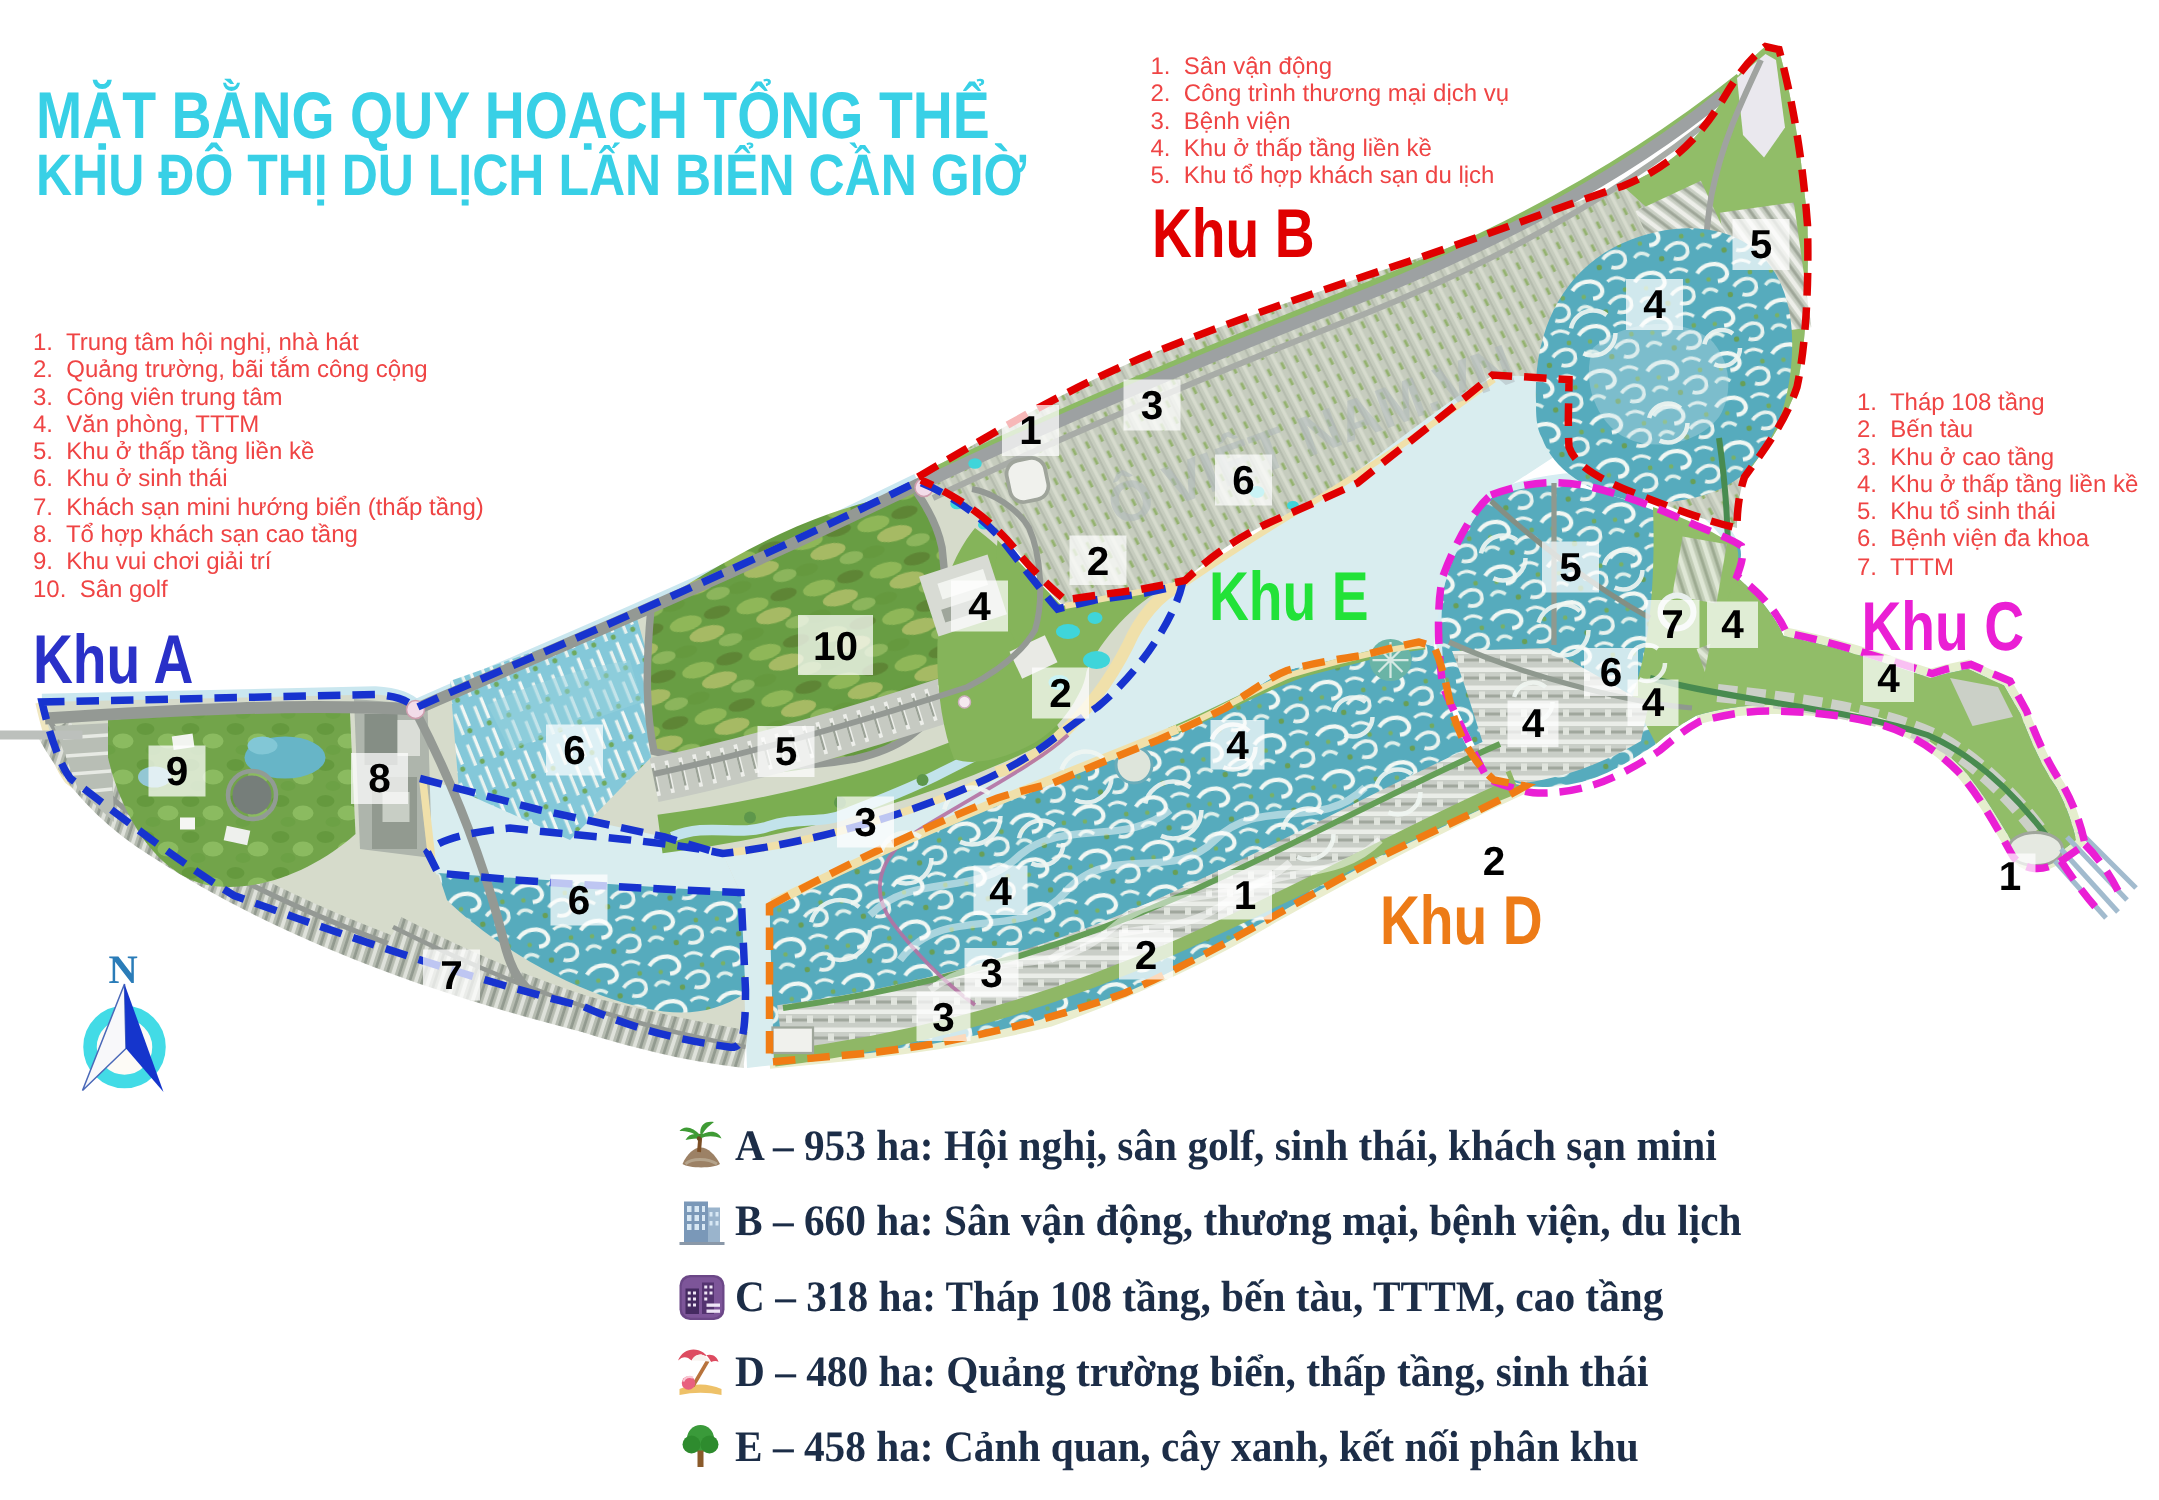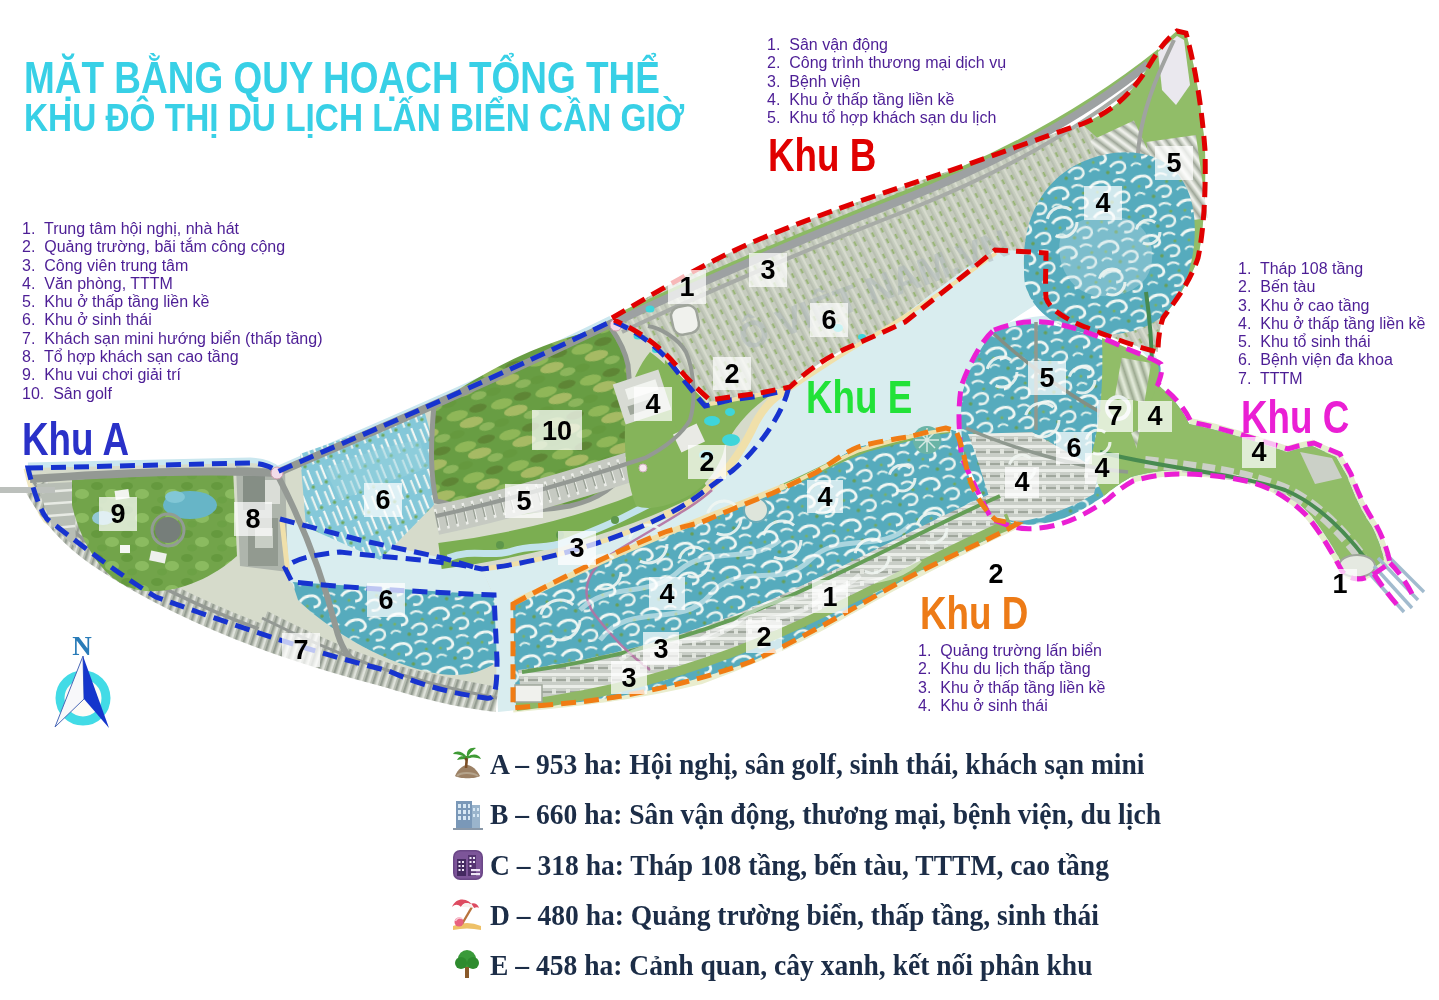--- a/index.html
+++ b/index.html
@@ -1,19 +1,19 @@
 <!DOCTYPE html>
 <html><head>
 <meta charset="utf-8">
 <style>
   html,body{margin:0;padding:0;background:#ffffff;}
   #page{position:relative;width:1439px;height:1000px;overflow:hidden;background:#ffffff;
         font-family:"Liberation Sans", sans-serif;}
   .t{position:absolute;white-space:nowrap;}
-  .list{position:absolute;color:#4c1d95;font-size:16px;line-height:18.3px;white-space:nowrap;
+  .list{position:absolute;color:#ef4444;font-size:16px;line-height:18.3px;white-space:nowrap;
         text-shadow:0 0 2px #fff,0 0 2px #fff;}
   .khu{position:absolute;font-weight:bold;font-size:46px;transform:scaleX(0.8);transform-origin:left top;}
   .leg{position:absolute;color:#1c2d47;font-weight:bold;font-size:29px;
        font-family:"Liberation Serif", serif;white-space:nowrap;transform:scaleX(0.95);transform-origin:left top;}
 </style>
 </head>
 <body>
 <div id="page">
 
   <svg id="map" width="1439" height="1000" viewBox="0 0 1439 1000" style="position:absolute;left:0;top:0">
@@ -637,26 +637,20 @@
     2.&nbsp; Bến tàu<br>
     3.&nbsp; Khu ở cao tầng<br>
     4.&nbsp; Khu ở thấp tầng liền kề<br>
     5.&nbsp; Khu tổ sinh thái<br>
     6.&nbsp; Bệnh viện đa khoa<br>
     7.&nbsp; TTTM
   </div>
 
   <div class="khu" style="left:1241px;top:390px;color:#ea1fd4;">Khu C</div>
 
-  <div class="list" style="left:918px;top:642px;">
-    1.&nbsp; Quảng trường lấn biển<br>
-    2.&nbsp; Khu du lịch thấp tầng<br>
-    3.&nbsp; Khu ở thấp tầng liền kề<br>
-    4.&nbsp; Khu ở sinh thái
-  </div>
 
   <div class="khu" style="left:920px;top:586px;color:#ed7b17;">Khu D</div>
 
   <div class="khu" style="left:806px;top:370px;color:#22e238;">Khu E</div>
 
   <div class="leg" style="left:490px;top:748px;">A – 953 ha: Hội nghị, sân golf, sinh thái, khách sạn mini</div>
   <div class="leg" style="left:490px;top:798px;">B – 660 ha: Sân vận động, thương mại, bệnh viện, du lịch</div>
   <div class="leg" style="left:490px;top:849px;">C – 318 ha: Tháp 108 tầng, bến tàu, TTTM, cao tầng</div>
   <div class="leg" style="left:490px;top:899px;">D – 480 ha: Quảng trường biển, thấp tầng, sinh thái</div>
   <div class="leg" style="left:490px;top:949px;">E – 458 ha: Cảnh quan, cây xanh, kết nối phân khu</div>

